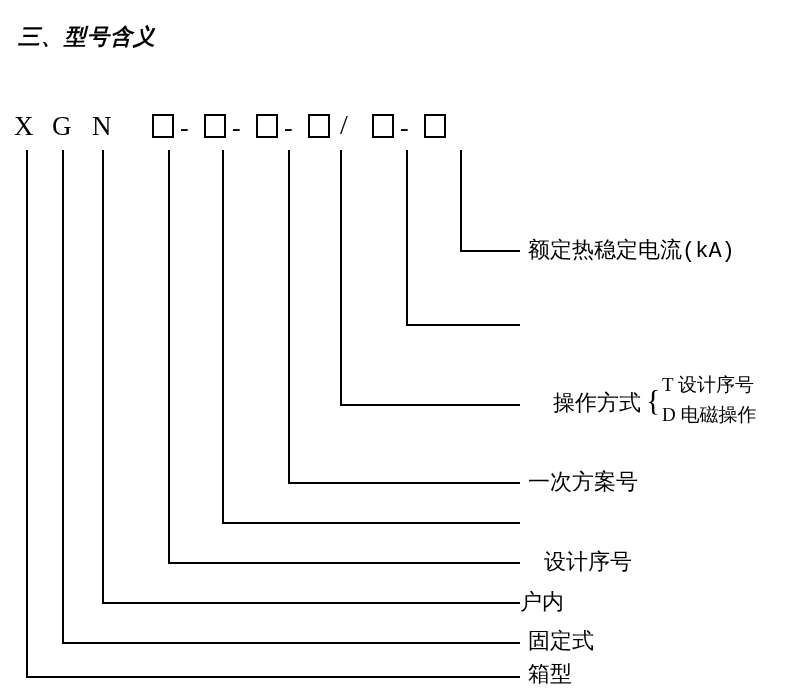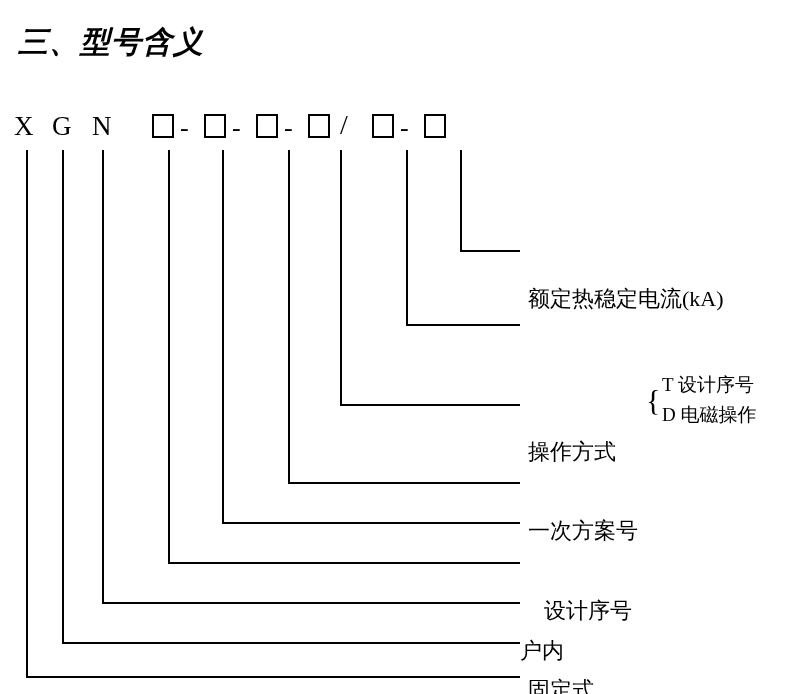--- a/index.html
+++ b/index.html
@@ -22,21 +22,21 @@
     width: 800px;
     height: 694px;
   }
   .title {
     position: absolute;
     left: 18px;
     top: 22px;
     font-family: "Liberation Sans", sans-serif;
     font-weight: bold;
     font-style: italic;
-    font-size: 30px;
+    font-size: 22px;
     letter-spacing: 1px;
     white-space: nowrap;
   }
   .code-letter {
     position: absolute;
     font-family: "Liberation Serif", serif;
     font-size: 27px;
     line-height: 27px;
     white-space: nowrap;
   }
@@ -53,25 +53,24 @@
     white-space: nowrap;
   }
   .leader {
     position: absolute;
     background: #000;
   }
   .vline { width: 2px; }
   .hline { height: 2px; }
   .label {
     position: absolute;
-    font-family: Liberation Serif, serif;
+    font-family: Liberation Mono, monospace;
     font-size: 22px;
     line-height: 26px;
     white-space: nowrap;
-    margin-top: 47px;
   }
   .label-sub {
     position: absolute;
     font-family: "Liberation Serif", serif;
     font-size: 19px;
     line-height: 24px;
     white-space: nowrap;
   }
   .brace {
     position: absolute;
@@ -105,21 +104,21 @@
 
   <div class="leader vline" style="left:460px; top:150px; height:102px;"></div>
   <div class="leader hline" style="left:460px; top:250px; width:60px;"></div>
   <div class="label" style="left:528px; top:239px;">额定热稳定电流(kA)</div>
 
   <div class="leader vline" style="left:406px; top:150px; height:176px;"></div>
   <div class="leader hline" style="left:406px; top:324px; width:114px;"></div>
 
   <div class="leader vline" style="left:340px; top:150px; height:256px;"></div>
   <div class="leader hline" style="left:340px; top:404px; width:180px;"></div>
-  <div class="label" style="left:528px; top:392px;">操作方式</div>
+  <div class="label" style="left:553px; top:392px;">操作方式</div>
   <div class="brace" style="left:646px; top:385px;">{</div>
   <div class="label-sub" style="left:662px; top:373px;">T 设计序号</div>
   <div class="label-sub" style="left:662px; top:403px;">D 电磁操作</div>
 
   <div class="leader vline" style="left:288px; top:150px; height:334px;"></div>
   <div class="leader hline" style="left:288px; top:482px; width:232px;"></div>
   <div class="label" style="left:528px; top:471px;">一次方案号</div>
 
   <div class="leader vline" style="left:222px; top:150px; height:374px;"></div>
   <div class="leader hline" style="left:222px; top:522px; width:298px;"></div>

